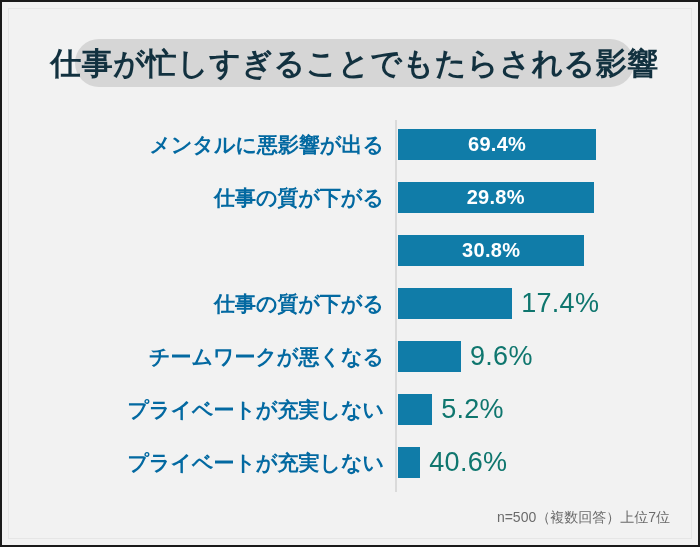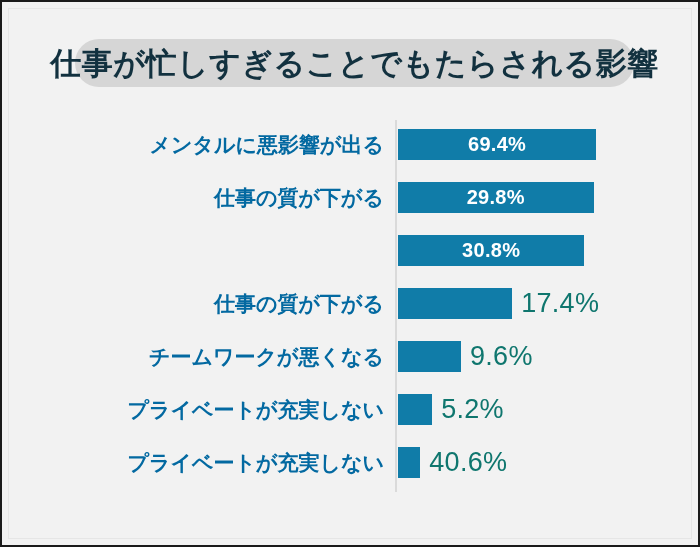--- a/index.html
+++ b/index.html
@@ -201,14 +201,15 @@
         <div class="row" style="top: 322px;">
           <div class="row-label">プライベートが充実しない</div>
           <div class="bar-value-outside" style="left: 427.312px; top: 11px;">40.6%</div>
           <div class="bar-wrap" style="width: 22.3125px;">
             <div class="bar" style="width: 22.3125px; background: rgb(16, 124, 168);"></div>
           </div>
         </div>
       </div>
   </div>
 
+  <div class="footnote">n=500（複数回答）上位7位</div>
 
 </div>
 
 </body></html>

